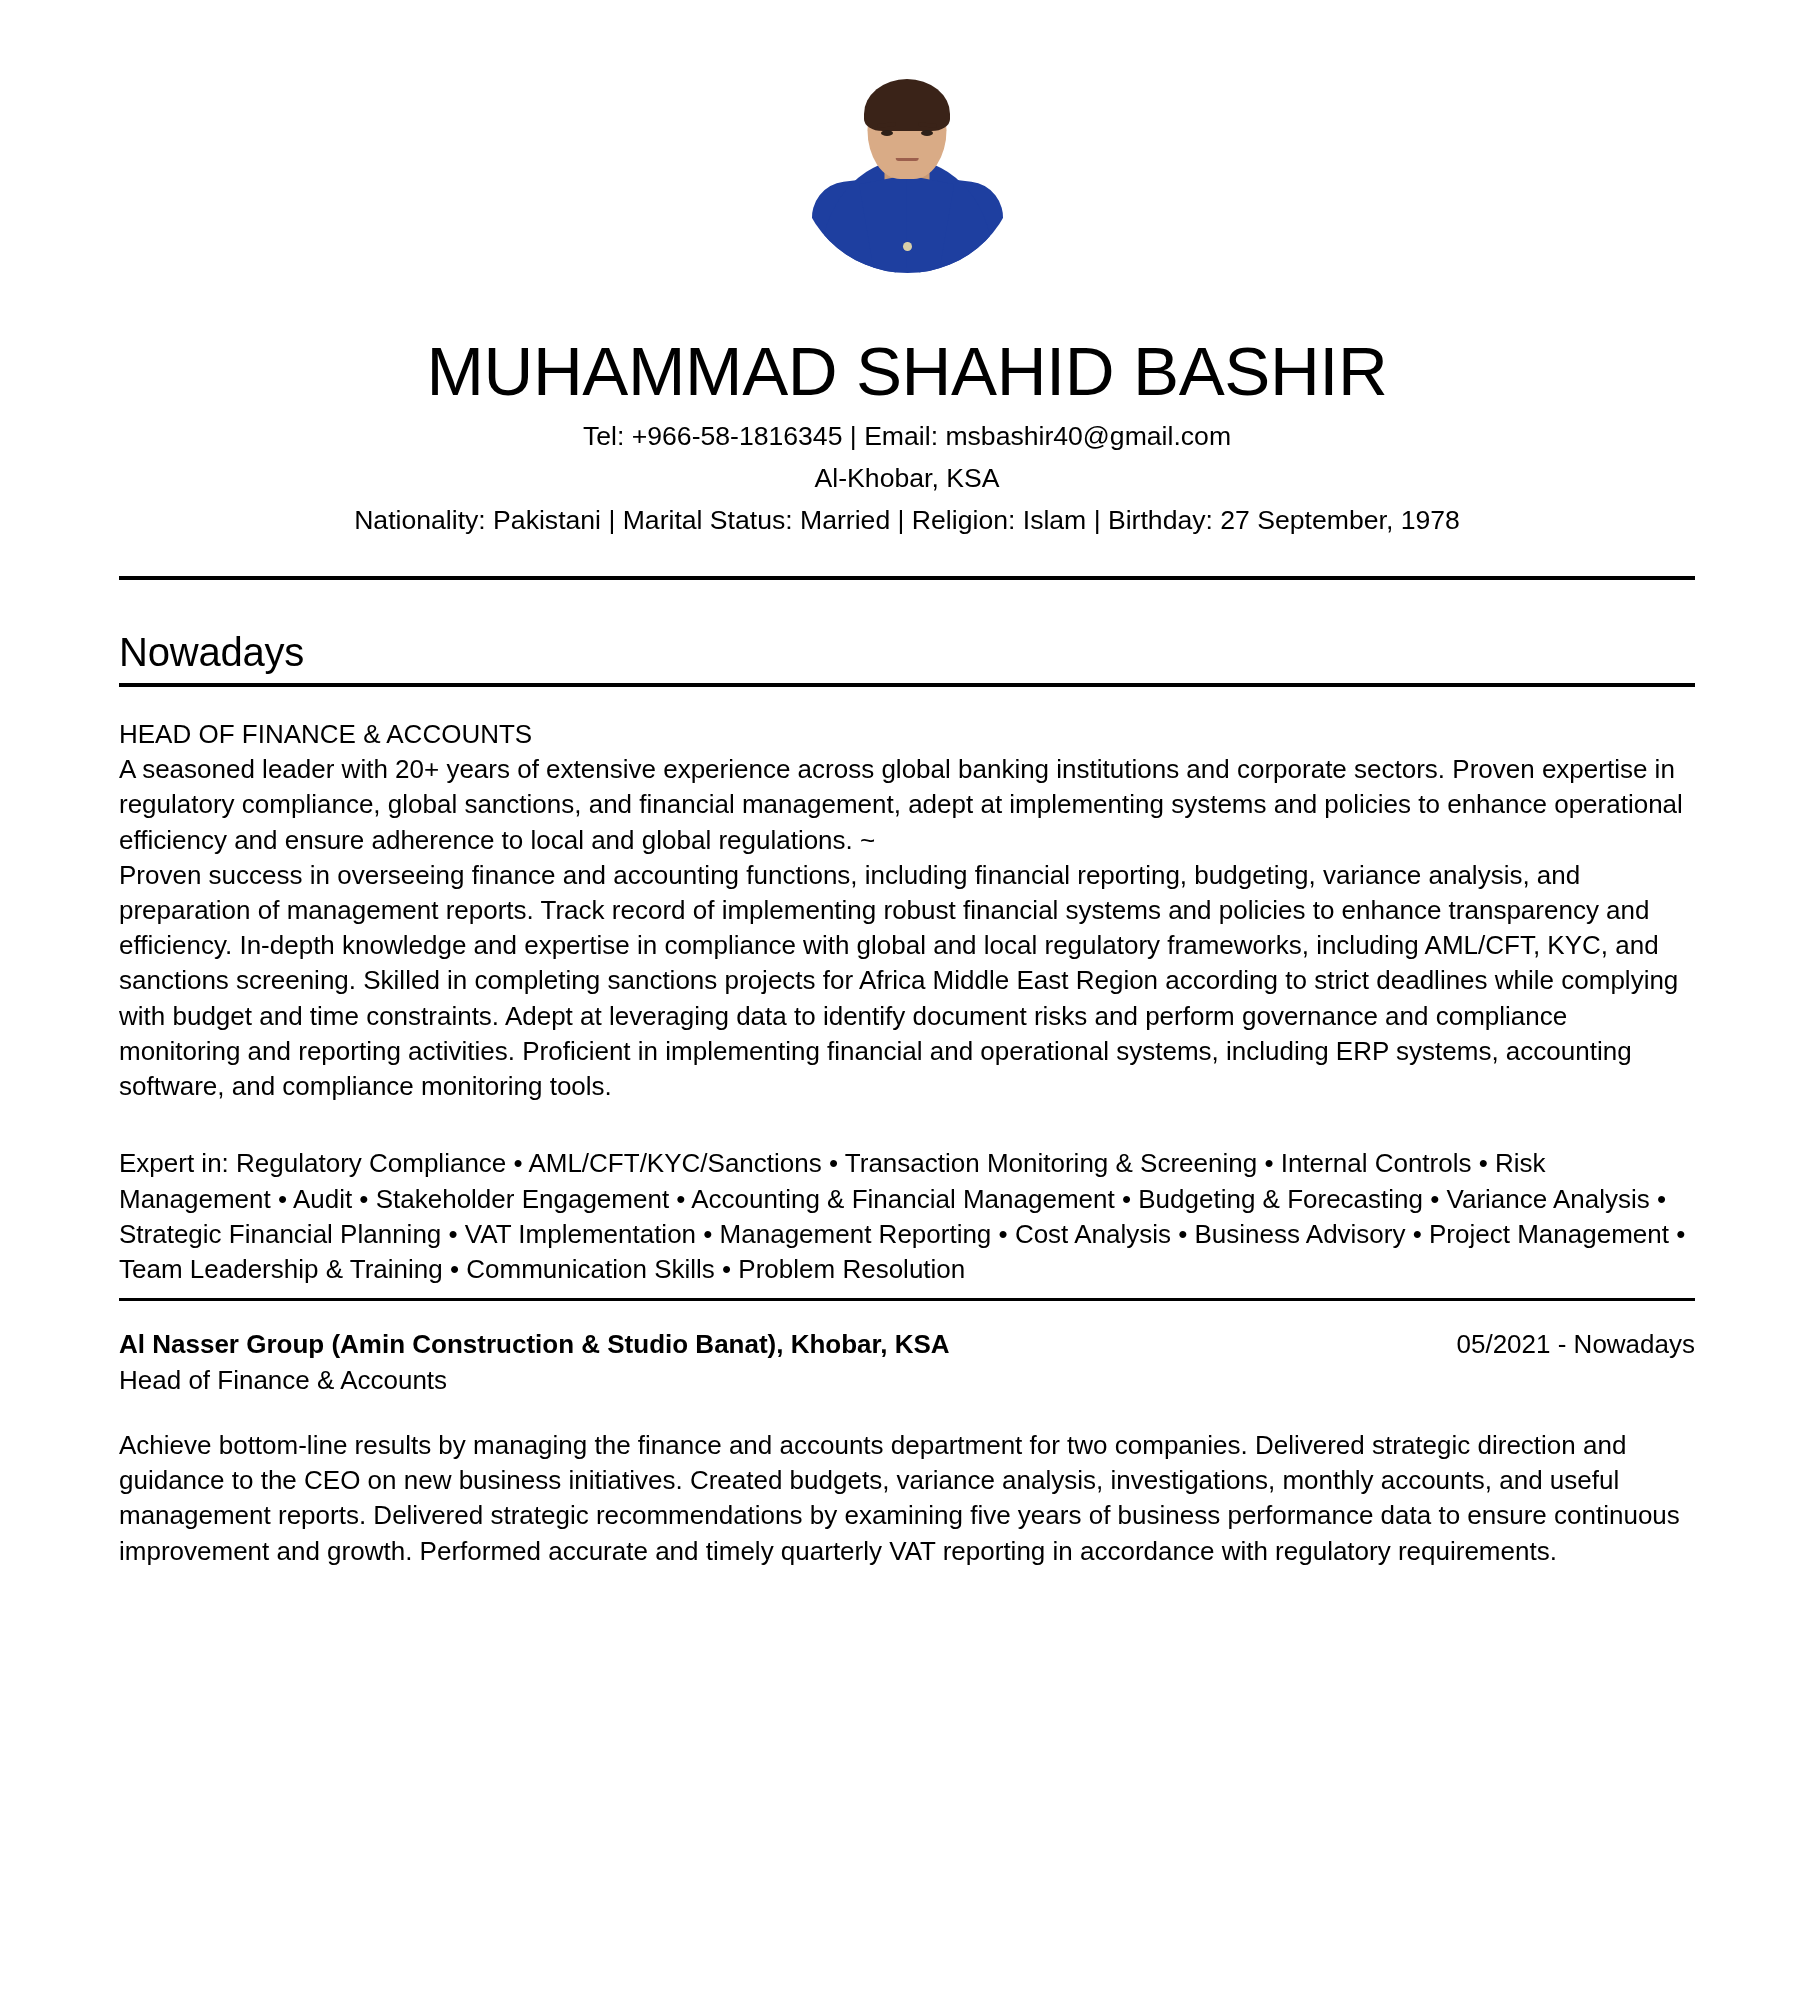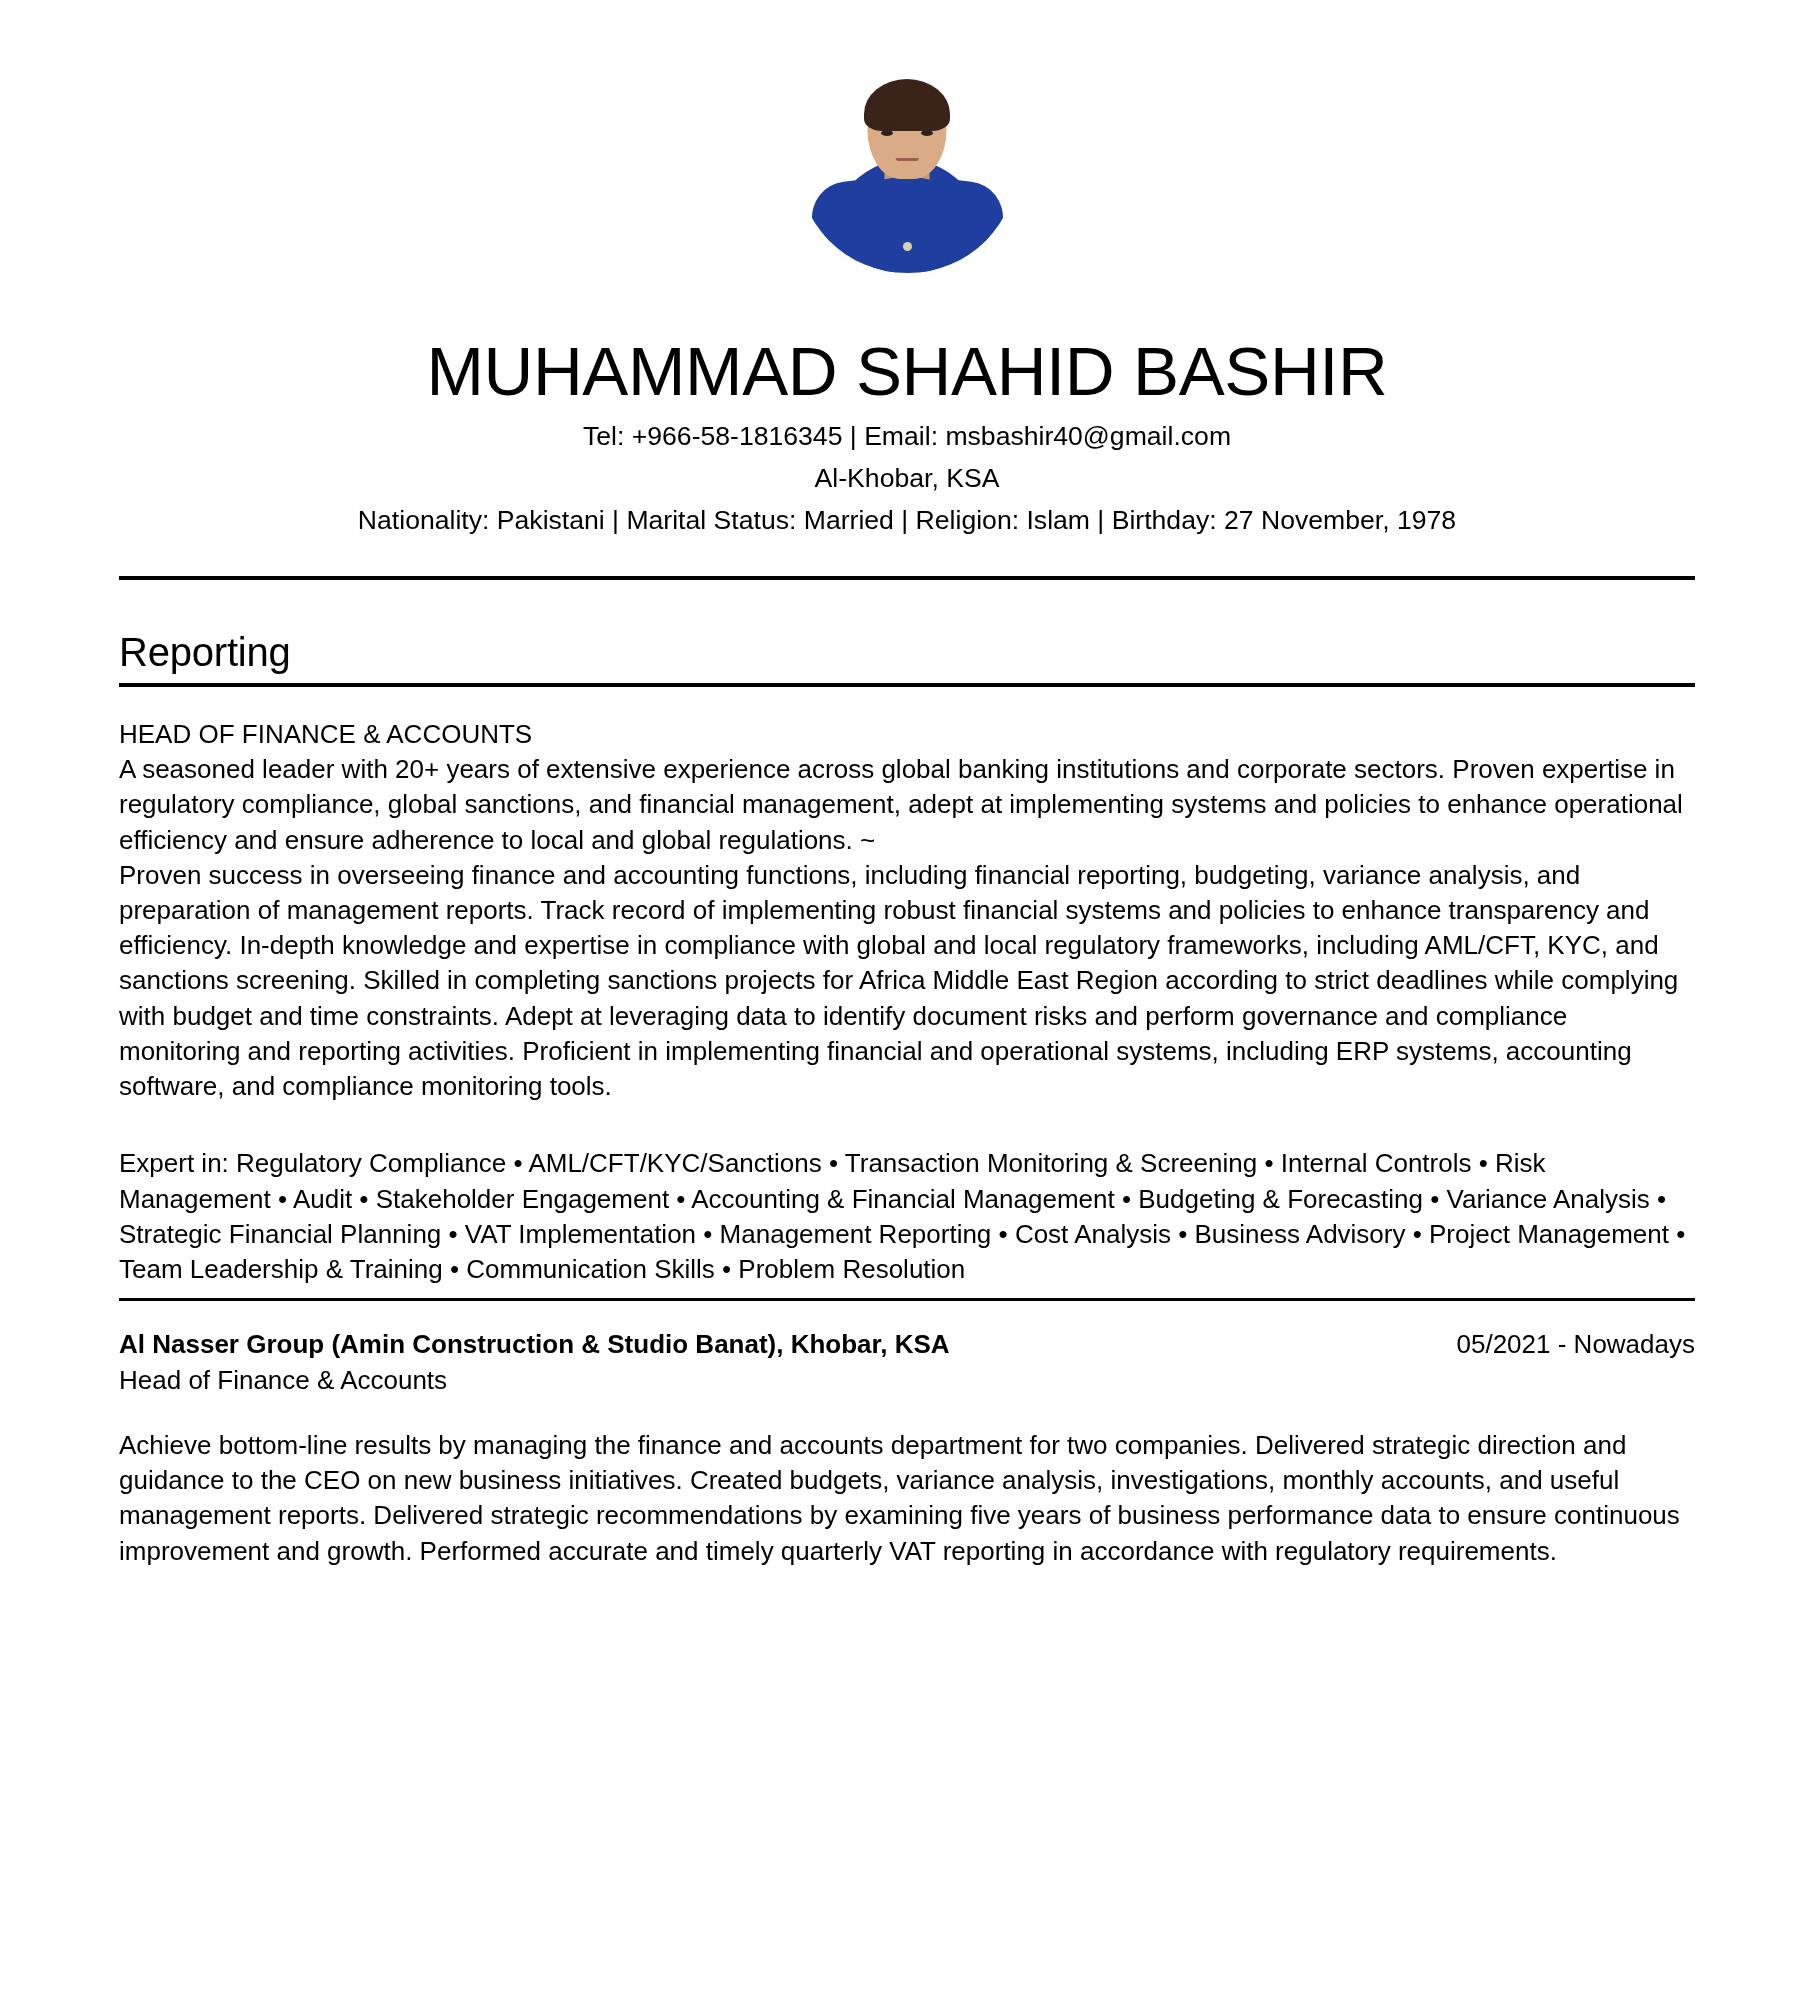--- a/index.html
+++ b/index.html
@@ -303,27 +303,27 @@
         </div>
       </div>
     </div>
 
     <h1 class="name">MUHAMMAD SHAHID BASHIR</h1>
 
     <div class="contact-line first">Tel:  +966-58-1816345  | Email: msbashir40@gmail.com</div>
 
     <div class="contact-line">Al-Khobar, KSA</div>
 
-    <div class="contact-line">Nationality: Pakistani | Marital Status: Married | Religion: Islam | Birthday: 27 November, 1978</div>
+    <div class="contact-line">Nationality: Pakistani | Marital Status: Married | Religion: Islam | Birthday: 27 September, 1978</div>
   </div>
 
   <div class="top-rule"></div>
 
   <div class="section">
-    <h2 class="section-title">Reporting</h2>
+    <h2 class="section-title">Nowadays</h2>
     <div class="section-rule"></div>
 
     <p class="body-text block-gap-top">HEAD OF FINANCE &amp; ACCOUNTS</p>
 
     <p class="body-text">A seasoned leader with 20+ years of extensive experience across global banking institutions and corporate sectors. Proven expertise in regulatory compliance, global sanctions, and financial management, adept at implementing systems and policies to enhance operational efficiency and ensure adherence to local and global regulations. ~</p>
 
     <p class="body-text">Proven success in overseeing finance and accounting functions, including financial reporting, budgeting, variance analysis, and preparation of management reports. Track record of implementing robust financial systems and policies to enhance transparency and efficiency. In-depth knowledge and expertise in compliance with global and local regulatory frameworks, including AML/CFT, KYC, and sanctions screening. Skilled in completing sanctions projects for Africa Middle East Region according to strict deadlines while complying with budget and time constraints. Adept at leveraging data to identify document risks and perform governance and compliance monitoring and reporting activities. Proficient in implementing financial and operational systems, including ERP systems, accounting software, and compliance monitoring tools.</p>
 
     <p class="body-text para-gap">Expert in: Regulatory Compliance • AML/CFT/KYC/Sanctions • Transaction Monitoring &amp; Screening • Internal Controls • Risk Management • Audit • Stakeholder Engagement • Accounting &amp; Financial Management • Budgeting &amp; Forecasting • Variance Analysis • Strategic Financial Planning • VAT Implementation • Management Reporting • Cost Analysis • Business Advisory • Project Management • Team Leadership &amp; Training • Communication Skills • Problem Resolution</p>
   </div>

